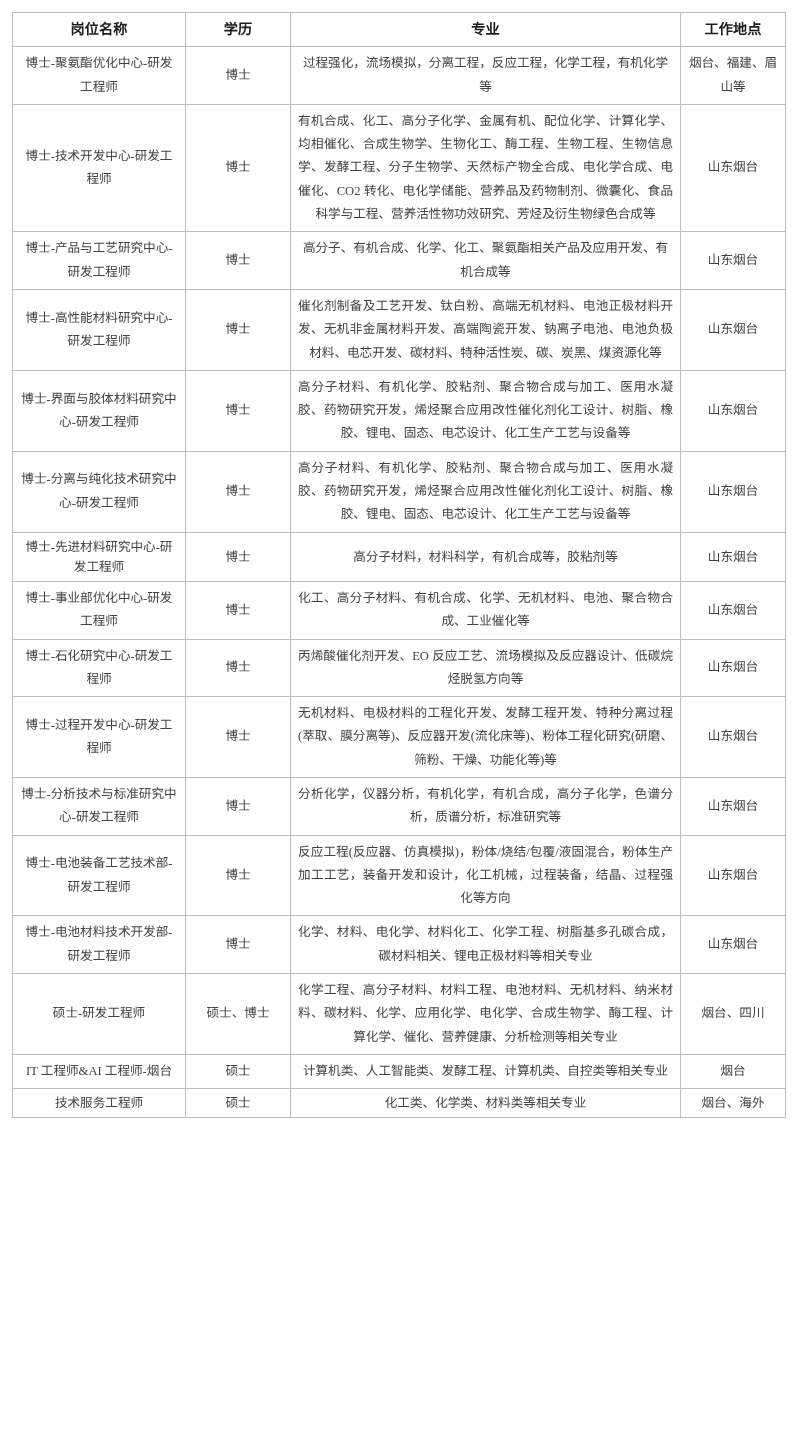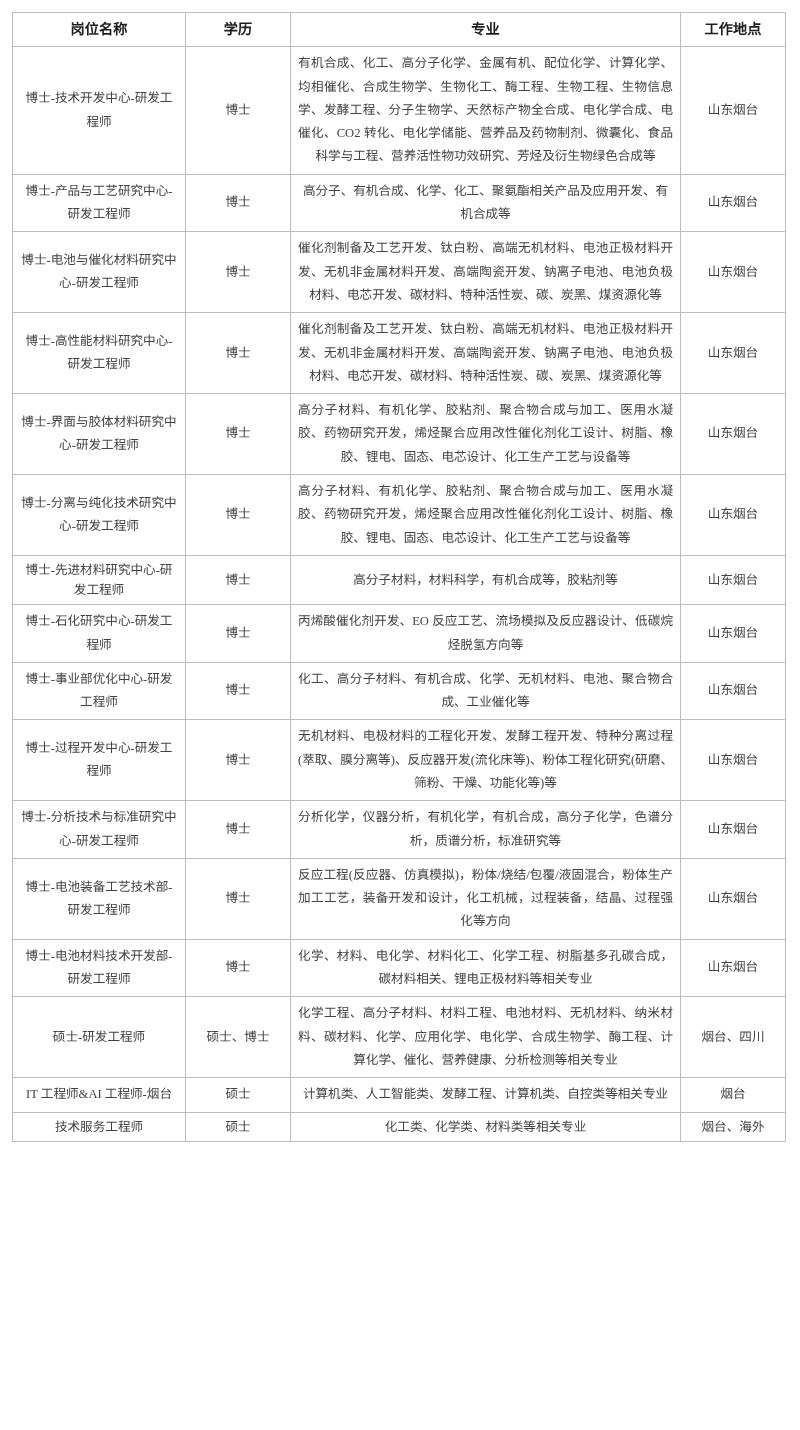--- a/index.html
+++ b/index.html
@@ -88,35 +88,35 @@
     <thead>
       <tr>
         <th>岗位名称</th>
         <th>学历</th>
         <th>专业</th>
         <th>工作地点</th>
       </tr>
     </thead>
     <tbody id="table-body">
         <tr>
+          <td class="col-title">博士-聚氨酯优化中心-研发工程师</td>
+          <td class="col-degree">博士</td>
+          <td class="col-major">过程强化，流场模拟，分离工程，反应工程，化学工程，有机化学等</td>
+          <td class="col-loc">烟台、福建、眉山等</td>
+        </tr>
+        <tr>
           <td class="col-title">博士-技术开发中心-研发工程师</td>
           <td class="col-degree">博士</td>
           <td class="col-major justified">有机合成、化工、高分子化学、金属有机、配位化学、计算化学、均相催化、合成生物学、生物化工、酶工程、生物工程、生物信息学、发酵工程、分子生物学、天然标产物全合成、电化学合成、电催化、CO2 转化、电化学储能、营养品及药物制剂、微囊化、食品科学与工程、营养活性物功效研究、芳烃及衍生物绿色合成等</td>
           <td class="col-loc">山东烟台</td>
         </tr>
         <tr>
           <td class="col-title">博士-产品与工艺研究中心-研发工程师</td>
           <td class="col-degree">博士</td>
           <td class="col-major">高分子、有机合成、化学、化工、聚氨酯相关产品及应用开发、有机合成等</td>
-          <td class="col-loc">山东烟台</td>
-        </tr>
-        <tr>
-          <td class="col-title">博士-电池与催化材料研究中心-研发工程师</td>
-          <td class="col-degree">博士</td>
-          <td class="col-major justified">催化剂制备及工艺开发、钛白粉、高端无机材料、电池正极材料开发、无机非金属材料开发、高端陶瓷开发、钠离子电池、电池负极材料、电芯开发、碳材料、特种活性炭、碳、炭黑、煤资源化等</td>
           <td class="col-loc">山东烟台</td>
         </tr>
         <tr>
           <td class="col-title">博士-高性能材料研究中心-研发工程师</td>
           <td class="col-degree">博士</td>
           <td class="col-major justified">催化剂制备及工艺开发、钛白粉、高端无机材料、电池正极材料开发、无机非金属材料开发、高端陶瓷开发、钠离子电池、电池负极材料、电芯开发、碳材料、特种活性炭、碳、炭黑、煤资源化等</td>
           <td class="col-loc">山东烟台</td>
         </tr>
         <tr>
           <td class="col-title">博士-界面与胶体材料研究中心-研发工程师</td>
@@ -130,29 +130,29 @@
           <td class="col-major justified">高分子材料、有机化学、胶粘剂、聚合物合成与加工、医用水凝胶、药物研究开发，烯烃聚合应用改性催化剂化工设计、树脂、橡胶、锂电、固态、电芯设计、化工生产工艺与设备等</td>
           <td class="col-loc">山东烟台</td>
         </tr>
         <tr class="short">
           <td class="col-title">博士-先进材料研究中心-研发工程师</td>
           <td class="col-degree">博士</td>
           <td class="col-major">高分子材料，材料科学，有机合成等，胶粘剂等</td>
           <td class="col-loc">山东烟台</td>
         </tr>
         <tr>
+          <td class="col-title">博士-事业部优化中心-研发工程师</td>
+          <td class="col-degree">博士</td>
+          <td class="col-major justified">化工、高分子材料、有机合成、化学、无机材料、电池、聚合物合成、工业催化等</td>
+          <td class="col-loc">山东烟台</td>
+        </tr>
+        <tr>
           <td class="col-title">博士-石化研究中心-研发工程师</td>
           <td class="col-degree">博士</td>
           <td class="col-major justified">丙烯酸催化剂开发、EO 反应工艺、流场模拟及反应器设计、低碳烷烃脱氢方向等</td>
-          <td class="col-loc">山东烟台</td>
-        </tr>
-        <tr>
-          <td class="col-title">博士-事业部优化中心-研发工程师</td>
-          <td class="col-degree">博士</td>
-          <td class="col-major justified">化工、高分子材料、有机合成、化学、无机材料、电池、聚合物合成、工业催化等</td>
           <td class="col-loc">山东烟台</td>
         </tr>
         <tr>
           <td class="col-title">博士-过程开发中心-研发工程师</td>
           <td class="col-degree">博士</td>
           <td class="col-major justified">无机材料、电极材料的工程化开发、发酵工程开发、特种分离过程(萃取、膜分离等)、反应器开发(流化床等)、粉体工程化研究(研磨、筛粉、干燥、功能化等)等</td>
           <td class="col-loc">山东烟台</td>
         </tr>
         <tr>
           <td class="col-title">博士-分析技术与标准研究中心-研发工程师</td>

